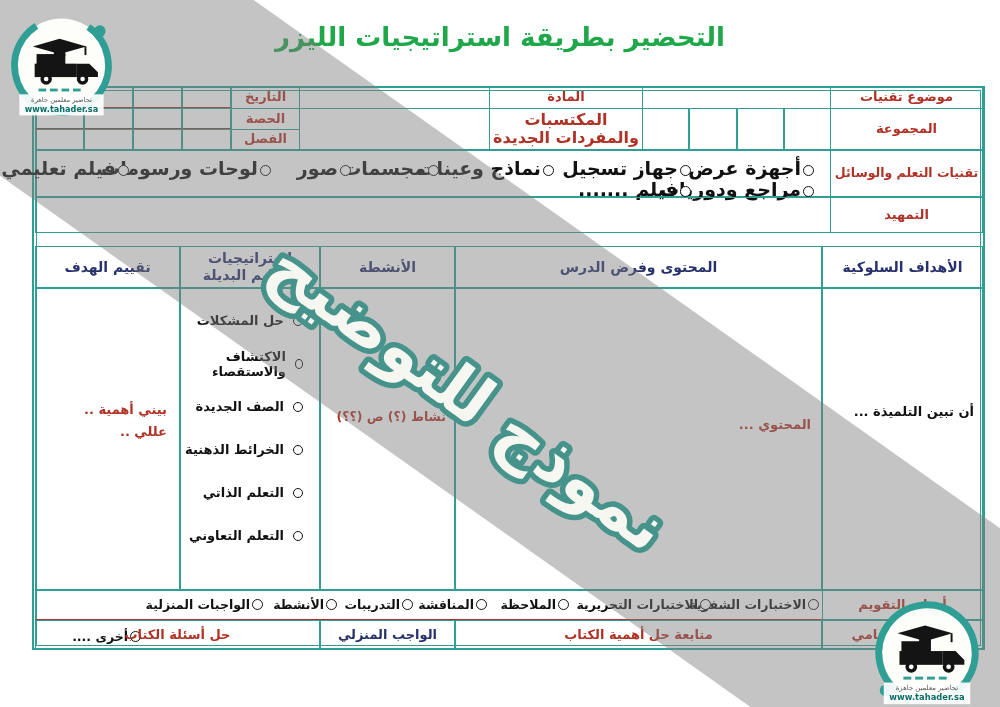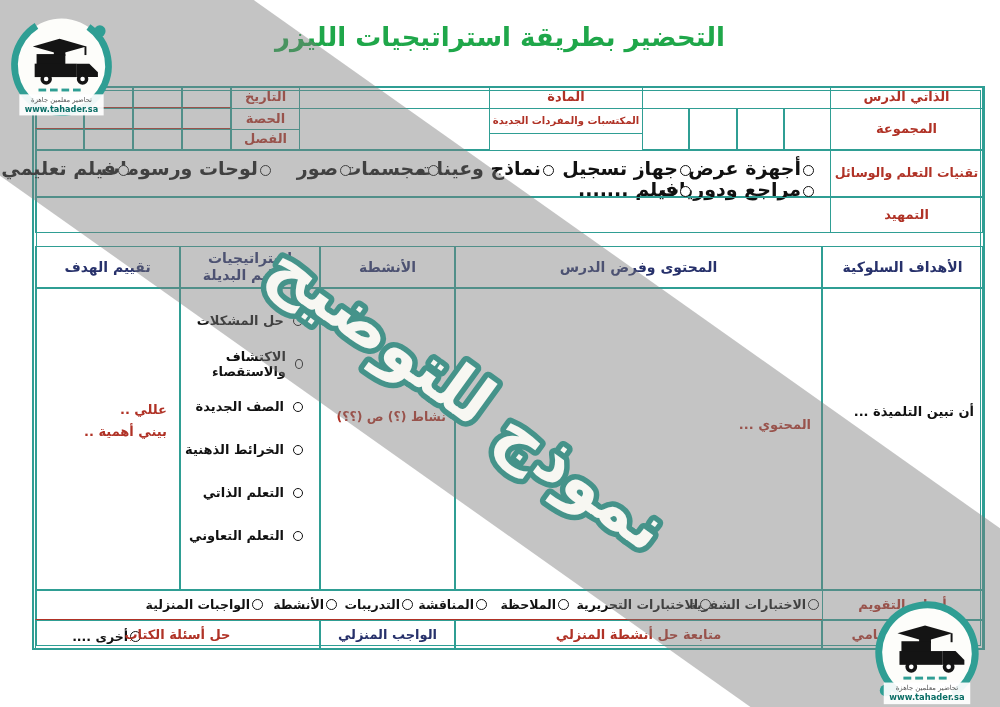--- a/index.html
+++ b/index.html
@@ -26,21 +26,21 @@
   .gridA > div{border:1px solid #2f9e94;box-sizing:border-box;}
   .gridE{left:642px;top:108px;width:189px;height:42px;display:grid;
          grid-template-columns:repeat(4,1fr);}
   .gridE > div{border:1px solid #2f9e94;box-sizing:border-box;}
   .c-date  {left:231px;top:86px; width:69px;height:23px;}
   .c-period{left:231px;top:108px;width:69px;height:22px;}
   .c-class {left:231px;top:129px;width:69px;height:21px;}
   .c-wide1 {left:299px;top:86px; width:191px;height:23px;}
   .c-wide2 {left:299px;top:108px;width:191px;height:42px;}
   .c-subject{left:489px;top:86px;width:154px;height:23px;}
-  .c-acq   {left:489px;top:108px;width:154px;height:26px;font-size:10px;}
+  .c-acq   {left:489px;top:108px;width:154px;height:42px;font-size:16px;}
   .c-mid1  {left:642px;top:86px;width:189px;height:23px;}
   .c-topic {left:830px;top:86px;width:153px;height:23px;}
   .c-group {left:830px;top:108px;width:153px;height:42px;}
   
   .c-media-opts {left:35px; top:150px;width:796px;height:47px;}
   .c-media-label{left:830px;top:150px;width:153px;height:47px;font-size:12.5px;}
   .c-tamheed-empty{left:35px;top:197px;width:796px;height:36px;}
   .c-tamheed    {left:830px;top:197px;width:153px;height:36px;}
   .opt{position:absolute;white-space:nowrap;font-size:19px;font-weight:bold;color:#111;}
   .rad{display:inline-block;width:9px;height:9px;border:1.3px solid #111;border-radius:50%;
@@ -115,21 +115,21 @@
   <div class="cell c-wide2"></div>
   <div class="cell lab c-subject">المادة</div>
   <div class="cell lab c-acq">المكتسبات والمفردات الجديدة</div>
   <div class="cell c-mid1"></div>
   <div class="abs gridE">
     <div></div>
       <div></div>
       <div></div>
       <div></div>
   </div>
-  <div class="cell lab c-topic">الذاتي الدرس</div>
+  <div class="cell lab c-topic">موضوع تقنيات</div>
   <div class="cell lab c-group">المجموعة</div>
 
   <div class="cell c-media-opts">
     <span class="opt l1 m1"><span class="rad"></span><span>أجهزة عرض</span></span>
     <span class="opt l1 m2"><span class="rad"></span><span>جهاز تسجيل</span></span>
     <span class="opt l1 m3"><span class="rad"></span><span>نماذج وعينات</span></span>
     <span class="opt l1 m4"><span class="rad"></span><span>مجسمات</span></span>
     <span class="opt l1 m5"><span class="rad"></span><span>صور</span></span>
     <span class="opt l1 m6"><span class="rad"></span><span>لوحات ورسومات</span></span>
     <span class="opt l1 m7"><span class="rad"></span><span>فيلم تعليمي</span></span>
@@ -177,39 +177,39 @@
         <span class="rad"></span>
         <span>التعلم الذاتي</span>
       </div>
     <div class="strat">
         <span class="rad"></span>
         <span>التعلم التعاوني</span>
       </div>
   </div>
   <div class="cell b-assess">
     <div class="tx redtx">
+      <div>بيني أهمية ..</div>
       <div>عللي ..</div>
-      <div>بيني أهمية ..</div>
     </div>
   </div>
 
   <div class="cell c-eval-opts">
     <span class="eopt e1"><span class="rad"></span><span>الاختبارات الشفوية</span></span>
     <span class="eopt e2"><span class="rad"></span><span>الاختبارات التحريرية</span></span>
     <span class="eopt e3"><span class="rad"></span><span>الملاحظة</span></span>
     <span class="eopt e4"><span class="rad"></span><span>المناقشة</span></span>
     <span class="eopt e5"><span class="rad"></span><span>التدريبات</span></span>
     <span class="eopt e6"><span class="rad"></span><span>الأنشطة</span></span>
     <span class="eopt e7"><span class="rad"></span><span>الواجبات المنزلية</span></span>
     <span class="eopt e8"><span class="rad"></span><span>أخرى ....</span></span>
   </div>
   <div class="cell lab c-eval-label">أدوات التقويم</div>
 
   <div class="cell lab f-label">التقويم الختامي</div>
-  <div class="cell lab f-follow">متابعة حل أنشطة المنزلي</div>
+  <div class="cell lab f-follow">متابعة حل أهمية الكتاب</div>
   <div class="cell navy f-homework" style="font-size:13px;">الواجب المنزلي</div>
   <div class="cell lab f-questions">حل أسئلة الكتاب</div>
 
   <div class="band"></div>
   <svg class="wm-svg" viewBox="0 0 1000 707">
     <text id="wm-text-el" x="455" y="415" transform="rotate(36 455 415)" text-anchor="middle" font-family="DejaVu Sans, sans-serif" font-size="66" font-weight="bold" fill="#f7f7f2" stroke="#45938a" stroke-width="11" stroke-linejoin="round" paint-order="stroke fill" direction="rtl">نموذج للتوضيح</text>
   </svg>
 
   <svg class="logo logo-tl" viewBox="0 0 120 120">
     <circle cx="60" cy="58" r="49" fill="#fdfdfa" stroke="#2f9e94" stroke-width="7" stroke-dasharray="250 58" transform="rotate(-55 60 58)"></circle>

